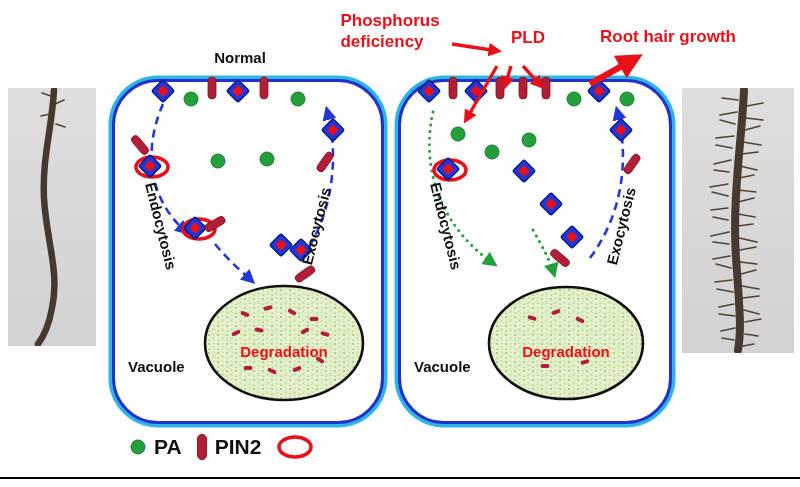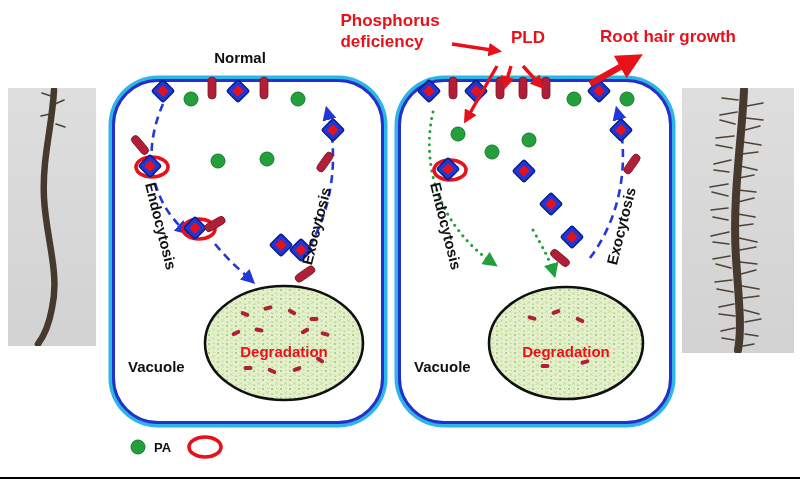--- a/index.html
+++ b/index.html
@@ -21,21 +21,21 @@
   .lbl{position:absolute;font-weight:700;white-space:nowrap;font-size:15px;color:var(--ink)}
   .red{color:var(--red)}
   .big{font-size:17px}
   .ctrx{transform:translateX(-50%)}
   .ctr{transform:translate(-50%,-50%)}
   .rotcw{transform:translate(-50%,-50%) rotate(76deg)}
   .rotccw{transform:translate(-50%,-50%) rotate(-76deg)}
   .pre{white-space:pre-line;text-align:left;line-height:21px}
   .legend{position:absolute;left:128px;top:431px;height:32px;display:flex;align-items:center;gap:13px}
   .legend .item{display:flex;align-items:center;gap:6px}
-  .legend .lab{font-weight:700;font-size:13px;color:var(--ink);white-space:pre}
+  .legend .lab{font-weight:700;font-size:21px;color:var(--ink);white-space:pre}
   .rule{position:absolute;left:0;top:477px;width:800px;height:2px;background:#000}
   
   .c-pa{fill:var(--green);stroke:#157a2a;stroke-width:1}
   .c-snxo{fill:var(--blue);stroke:var(--blue-dark);stroke-width:1.5}
   .c-snxi{fill:var(--red)}
   .c-pin{fill:var(--maroon);stroke:#7d1426;stroke-width:.8}
   .c-endo{fill:none;stroke:var(--red);stroke-width:3.6}
   .c-deb{fill:var(--maroon)}
   .c-vacb{fill:var(--vac-base)}
   .c-vact{stroke:var(--vac-tex);stroke-width:1;fill:none}
@@ -222,20 +222,26 @@
   <div class="lbl red ctr" style="left:566px;top:351px">Degradation</div>
 
   <div class="legend">
     <div class="item">
       <svg width="20" height="20" viewBox="-10 -10 20 20">
           <use href="#pa"></use>
         </svg>
       <span class="lab">PA</span>
     </div>
     <div class="item">
+      <svg width="14" height="30" viewBox="-7 -15 14 30">
+          <use href="#pin2" transform="scale(1.15)"></use>
+        </svg>
+      <span class="lab">PIN2</span>
+    </div>
+    <div class="item">
       <svg width="42" height="28" viewBox="-21 -14 42 28">
           <use href="#endo"></use>
         </svg>
     </div>
   </div>
 
   <div class="rule"></div>
 </div>
 
 </body></html>

